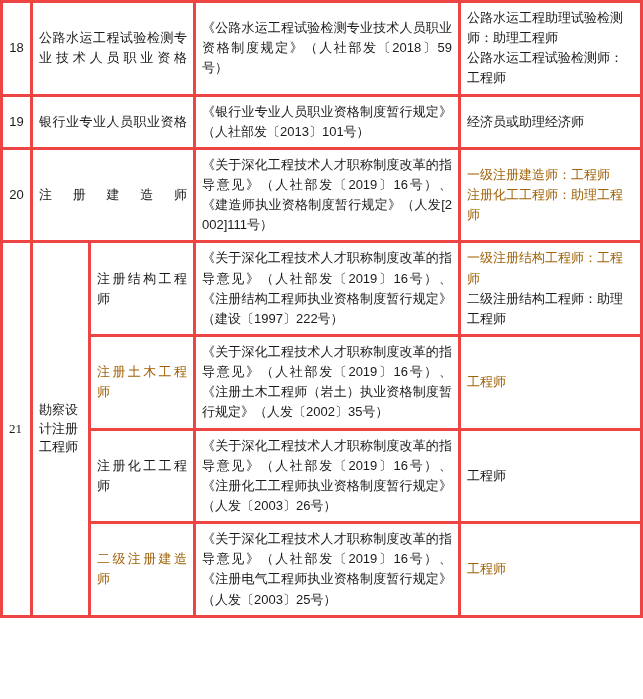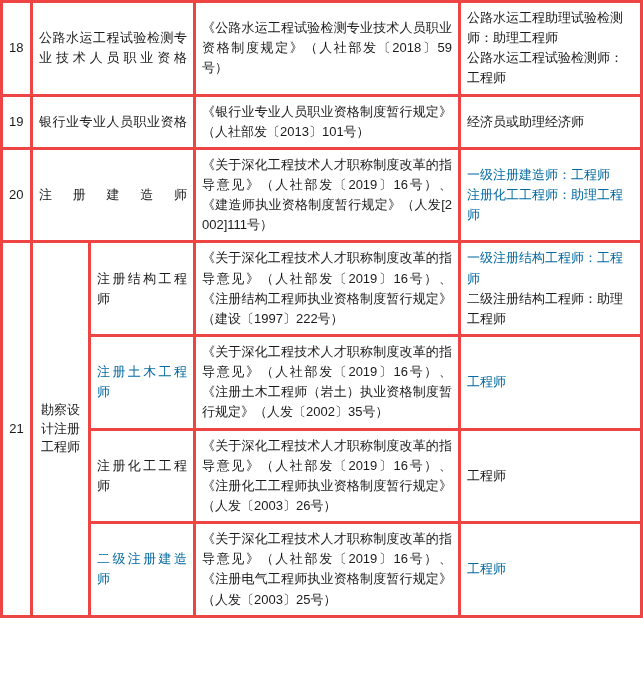--- a/index.html
+++ b/index.html
@@ -22,21 +22,21 @@
   table.qual-table td {
     border: 3px solid #ef4444;
     vertical-align: middle;
     padding: 5px 6px;
     font-size: 13px;
     line-height: 1.55;
     word-break: break-all;
   }
   td.col-num {
     width: 30px;
-    text-align: left;
+    text-align: center;
     vertical-align: middle;
     font-size: 14px;
     padding: 2px;
   }
   td.col-name {
     width: 105px;
     text-align: justify;
     text-align-last: justify;
     vertical-align: middle;
     font-family: Liberation Serif, serif;
@@ -59,25 +59,26 @@
   td.group-label {
     width: 30px;
     text-align: center;
     vertical-align: middle;
     font-size: 13px;
     padding: 2px 6px;
     line-height: 1.5;
   }
   .vert {
     display: block;
-    text-align: center;
+    text-align: left;
     line-height: 1.45;
+    font-family: Liberation Serif, serif;
   }
   .red {
-    color: #0369a1;
+    color: #a16207;
   }
   .corr-line {
     display: block;
   }
 </style>
 </head>
 <body>
 
 <table class="qual-table">
   <colgroup>

